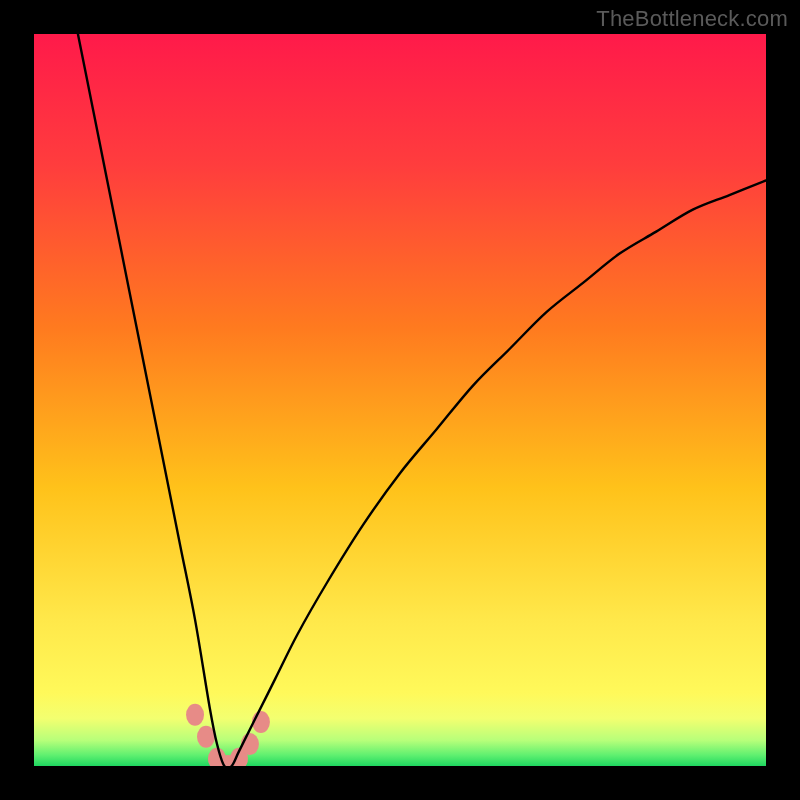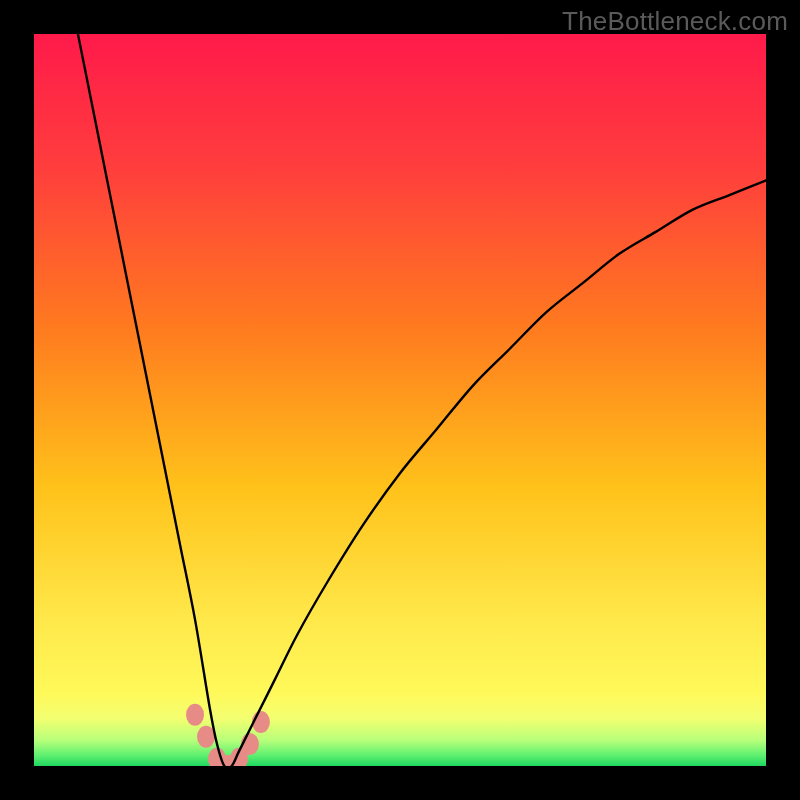--- a/index.html
+++ b/index.html
@@ -29,21 +29,21 @@
   }
   .curve-layer {
     position: absolute;
     inset: 0;
   }
   .watermark {
     position: absolute;
     top: 6px;
     right: 12px;
     color: #5a5a5a;
-    font-size: 26px;
+    font-size: 22px;
     font-weight: 400;
     letter-spacing: 0.2px;
     text-align: right;
   }
 </style>
 </head>
 <body>
 
 <div class="frame">
 

